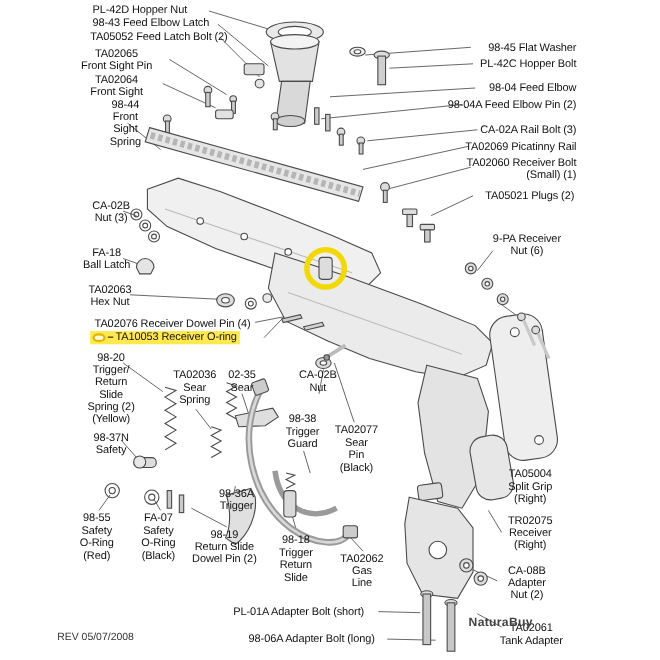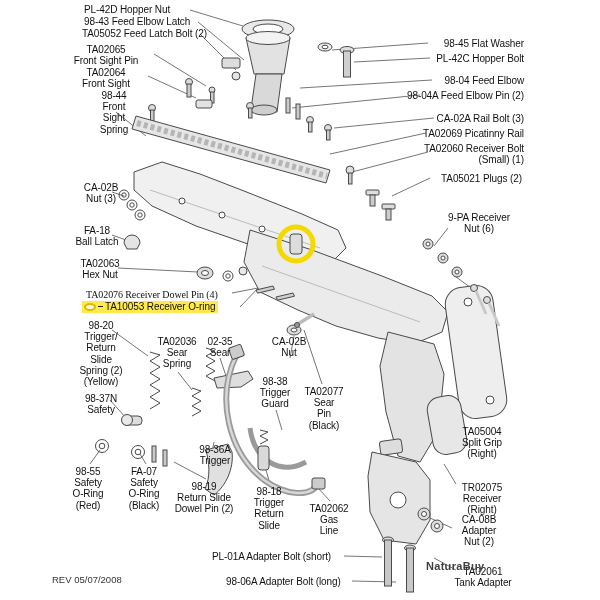--- a/index.html
+++ b/index.html
@@ -279,21 +279,21 @@
   <div class="lbl c" style="left:88px;top:90px;width:52px;">98-44
 Front
 Sight
 Spring</div>
   <div class="lbl c" style="left:72px;top:182px;width:58px;">CA-02B
 Nut (3)</div>
   <div class="lbl c" style="left:66px;top:225px;width:62px;">FA-18
 Ball Latch</div>
   <div class="lbl c" style="left:70px;top:258px;width:60px;">TA02063
 Hex Nut</div>
-  <div class="lbl" style="left:86px;top:289px;font-family:Liberation Serif, serif;">TA02076 Receiver Dowel Pin (4)</div>
+  <div class="lbl" style="left:86px;top:289px;">TA02076 Receiver Dowel Pin (4)</div>
 
   <div class="lbl hl" style="left:82px;top:301px;">
     <span class="oring-glyph"></span>
       <span class="dash"></span>
       <span>TA10053 Receiver O-ring</span>
   </div>
 
   <div class="lbl c" style="left:66px;top:320px;width:70px;">98-20
 Trigger/
 Return
@@ -346,21 +346,21 @@
   <div class="lbl r" style="right:76px;top:113px;">CA-02A Rail Bolt (3)</div>
   <div class="lbl r" style="right:76px;top:128px;">TA02069 Picatinny Rail</div>
   <div class="lbl r" style="right:76px;top:143px;">TA02060 Receiver Bolt
 (Small) (1)</div>
   <div class="lbl r" style="right:78px;top:173px;">TA05021 Plugs (2)</div>
   <div class="lbl c" style="right:78px;top:212px;width:86px;">9-PA Receiver
 Nut (6)</div>
   <div class="lbl c" style="right:88px;top:426px;width:60px;">TA05004
 Split Grip
 (Right)</div>
-  <div class="lbl c" style="right:88px;top:482px;width:60px;text-align:center;">TR02075
+  <div class="lbl c" style="right:88px;top:468px;width:60px;text-align:center;">TR02075
 Receiver
 (Right)</div>
   <div class="lbl c" style="right:94px;top:514px;width:54px;">CA-08B
 Adapter
 Nut (2)</div>
   <div class="lbl c" style="right:76px;top:566px;width:82px;">TA02061
 Tank Adapter</div>
 
   <div class="lbl rev" style="left:52px;top:575px;">REV 05/07/2008</div>
   <div class="lbl watermark" style="left:426px;top:560px;">NaturaBuy</div>

